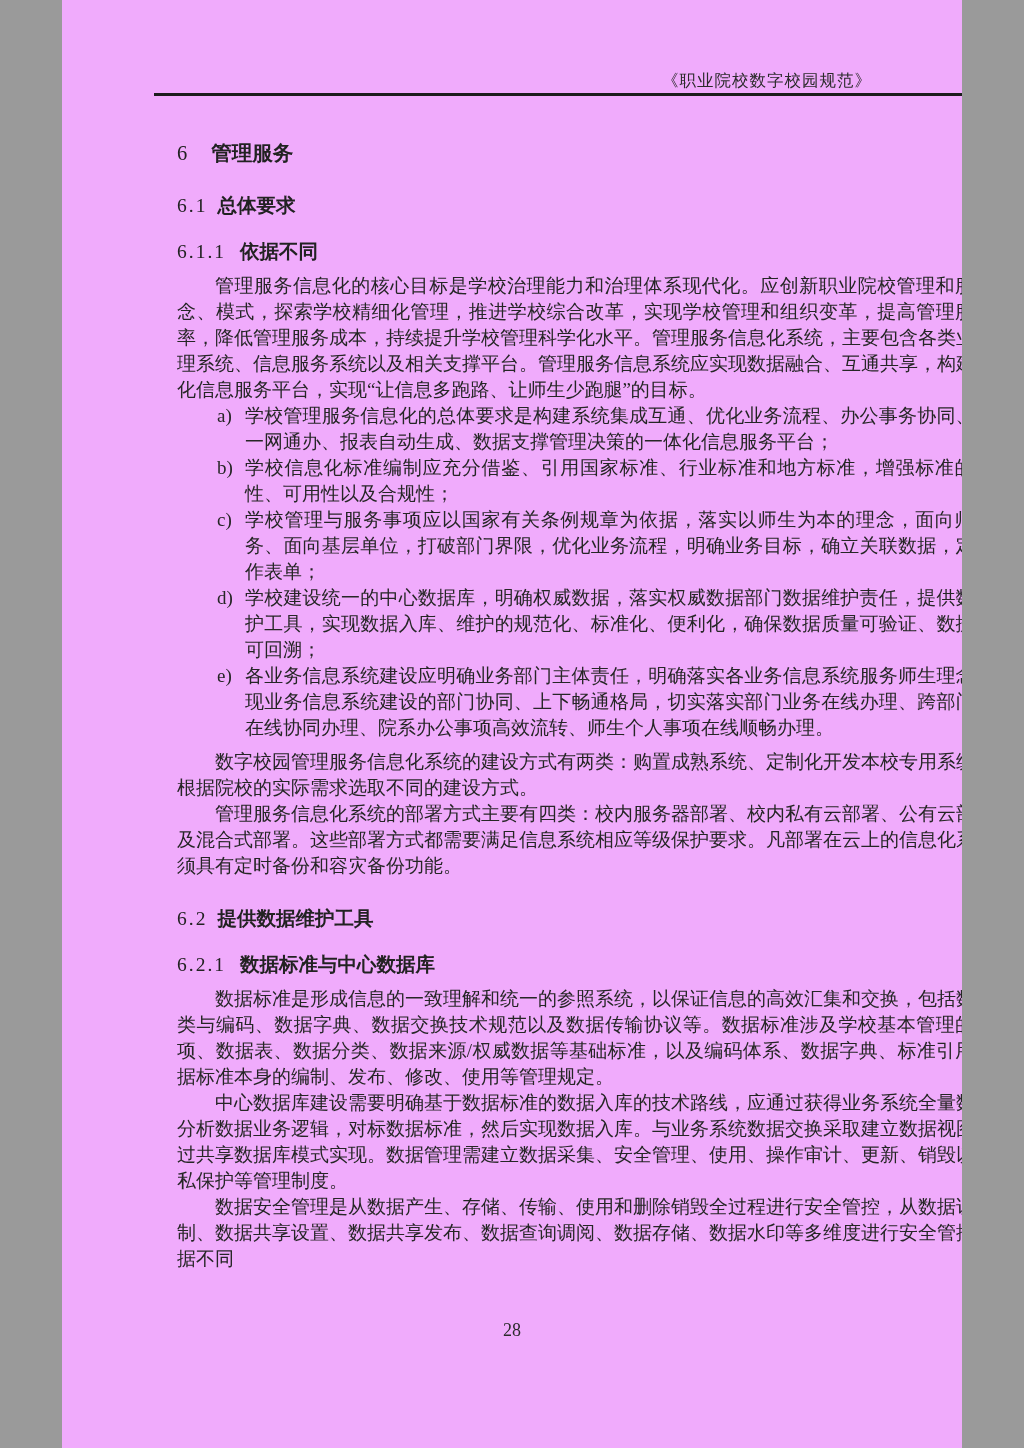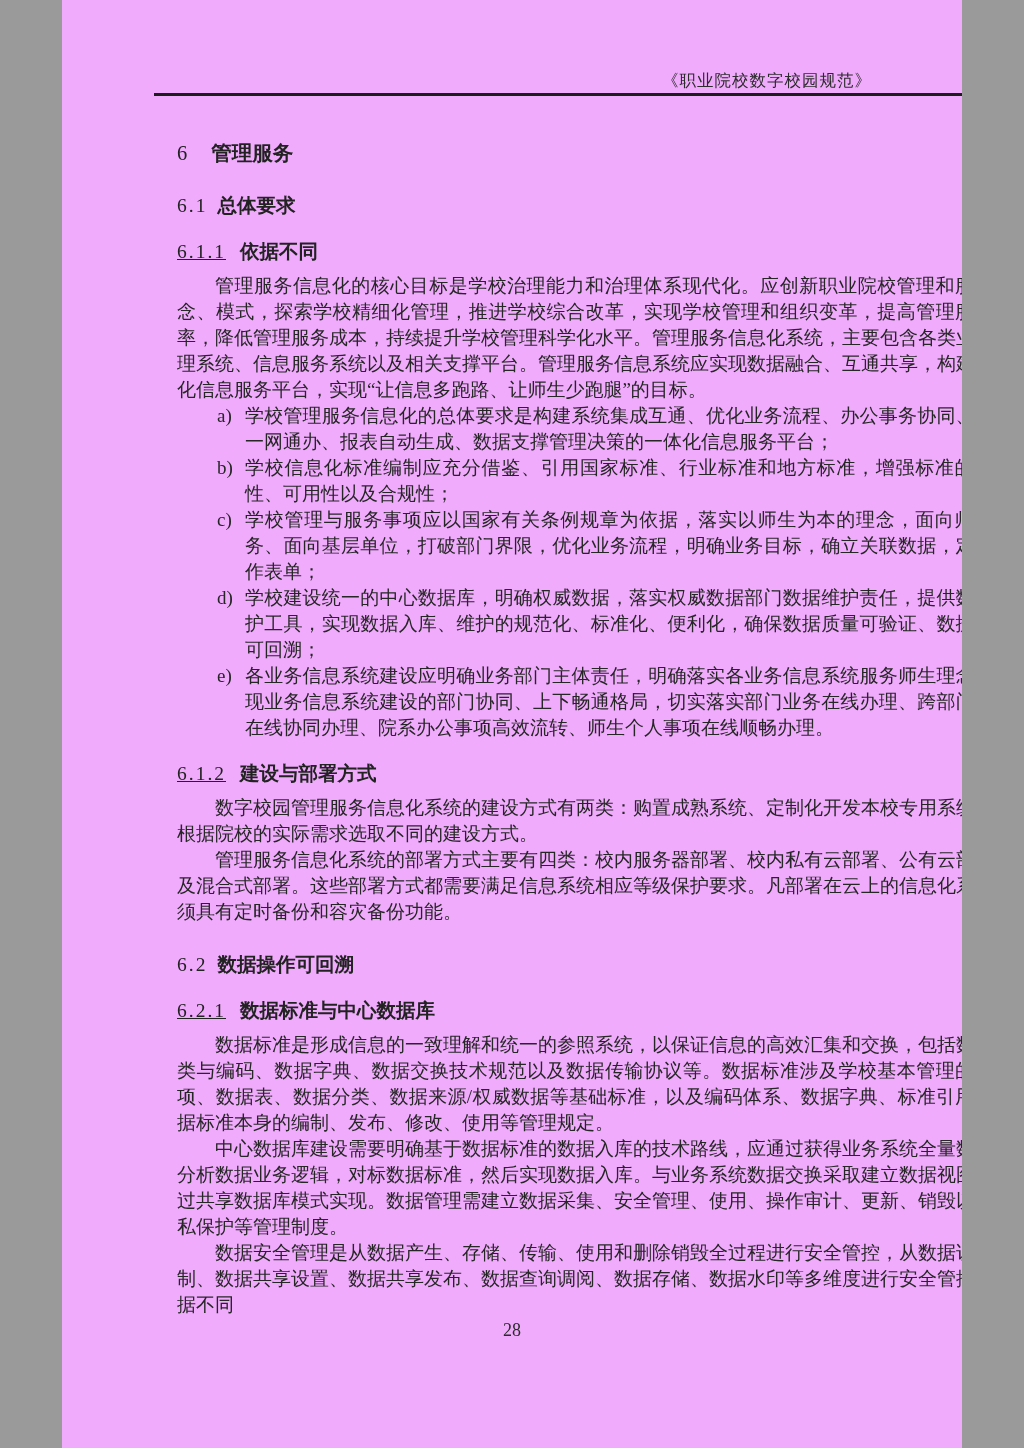--- a/index.html
+++ b/index.html
@@ -52,21 +52,21 @@
   h1 { font-size: 20.5px; margin: 14px 0 0 0; }
   h2 { font-size: 19.5px; margin: 26px 0 0 0; }
   h3 { font-size: 19.5px; margin: 19px 0 0 0; }
   .num {
     font-family: "Liberation Serif", "DejaVu Serif", serif;
     font-weight: normal;
     letter-spacing: 2px;
   }
   h1 .num { margin-right: 22px; }
   h2 .num { margin-right: 10px; }
-  h3 .num { margin-right: 14px; text-decoration: underline; }
+  h3 .num { margin-right: 14px; }
   p.para {
     margin: 0;
     text-indent: 2em;
   }
   p.para.first-after-heading { margin-top: 8px; }
   
   .letter-list { margin: 0; }
   .letter-item {
     position: relative;
     margin: 0 0 0 40px;
@@ -131,29 +131,26 @@
       <div class="letter-item">
         <span class="marker">d)</span>
         <span>学校建设统一的中心数据库，明确权威数据，落实权威数据部门数据维护责任，提供数据维护工具，实现数据入库、维护的规范化、标准化、便利化，确保数据质量可验证、数据操作可回溯；</span>
       </div>
       <div class="letter-item">
         <span class="marker">e)</span>
         <span>各业务信息系统建设应明确业务部门主体责任，明确落实各业务信息系统服务师生理念，实现业务信息系统建设的部门协同、上下畅通格局，切实落实部门业务在线办理、跨部门业务在线协同办理、院系办公事项高效流转、师生个人事项在线顺畅办理。</span>
       </div>
     </div>
 
-    <h3>
-      <span class="num">6.1.2</span><span>建设与部署方式</span>
-    </h3>
 
     <p class="para first-after-heading">数字校园管理服务信息化系统的建设方式有两类：购置成熟系统、定制化开发本校专用系统，可根据院校的实际需求选取不同的建设方式。</p>
     <p class="para">管理服务信息化系统的部署方式主要有四类：校内服务器部署、校内私有云部署、公有云部署以及混合式部署。这些部署方式都需要满足信息系统相应等级保护要求。凡部署在云上的信息化系统，须具有定时备份和容灾备份功能。</p>
 
     <h2>
-      <span class="num">6.2</span><span>数据操作可回溯</span>
+      <span class="num">6.2</span><span>提供数据维护工具</span>
     </h2>
 
 
     <h3>
       <span class="num">6.2.1</span><span>数据标准与中心数据库</span>
     </h3>
 
     <p class="para first-after-heading">数据标准是形成信息的一致理解和统一的参照系统，以保证信息的高效汇集和交换，包括数据分类与编码、数据字典、数据交换技术规范以及数据传输协议等。数据标准涉及学校基本管理的数据项、数据表、数据分类、数据来源/权威数据等基础标准，以及编码体系、数据字典、标准引用和数据标准本身的编制、发布、修改、使用等管理规定。</p>
     <p class="para">中心数据库建设需要明确基于数据标准的数据入库的技术路线，应通过获得业务系统全量数据，分析数据业务逻辑，对标数据标准，然后实现数据入库。与业务系统数据交换采取建立数据视图、通过共享数据库模式实现。数据管理需建立数据采集、安全管理、使用、操作审计、更新、销毁以及隐私保护等管理制度。</p>
     <p class="para">数据安全管理是从数据产生、存储、传输、使用和删除销毁全过程进行安全管控，从数据访问控制、数据共享设置、数据共享发布、数据查询调阅、数据存储、数据水印等多维度进行安全管控，依据不同</p>

